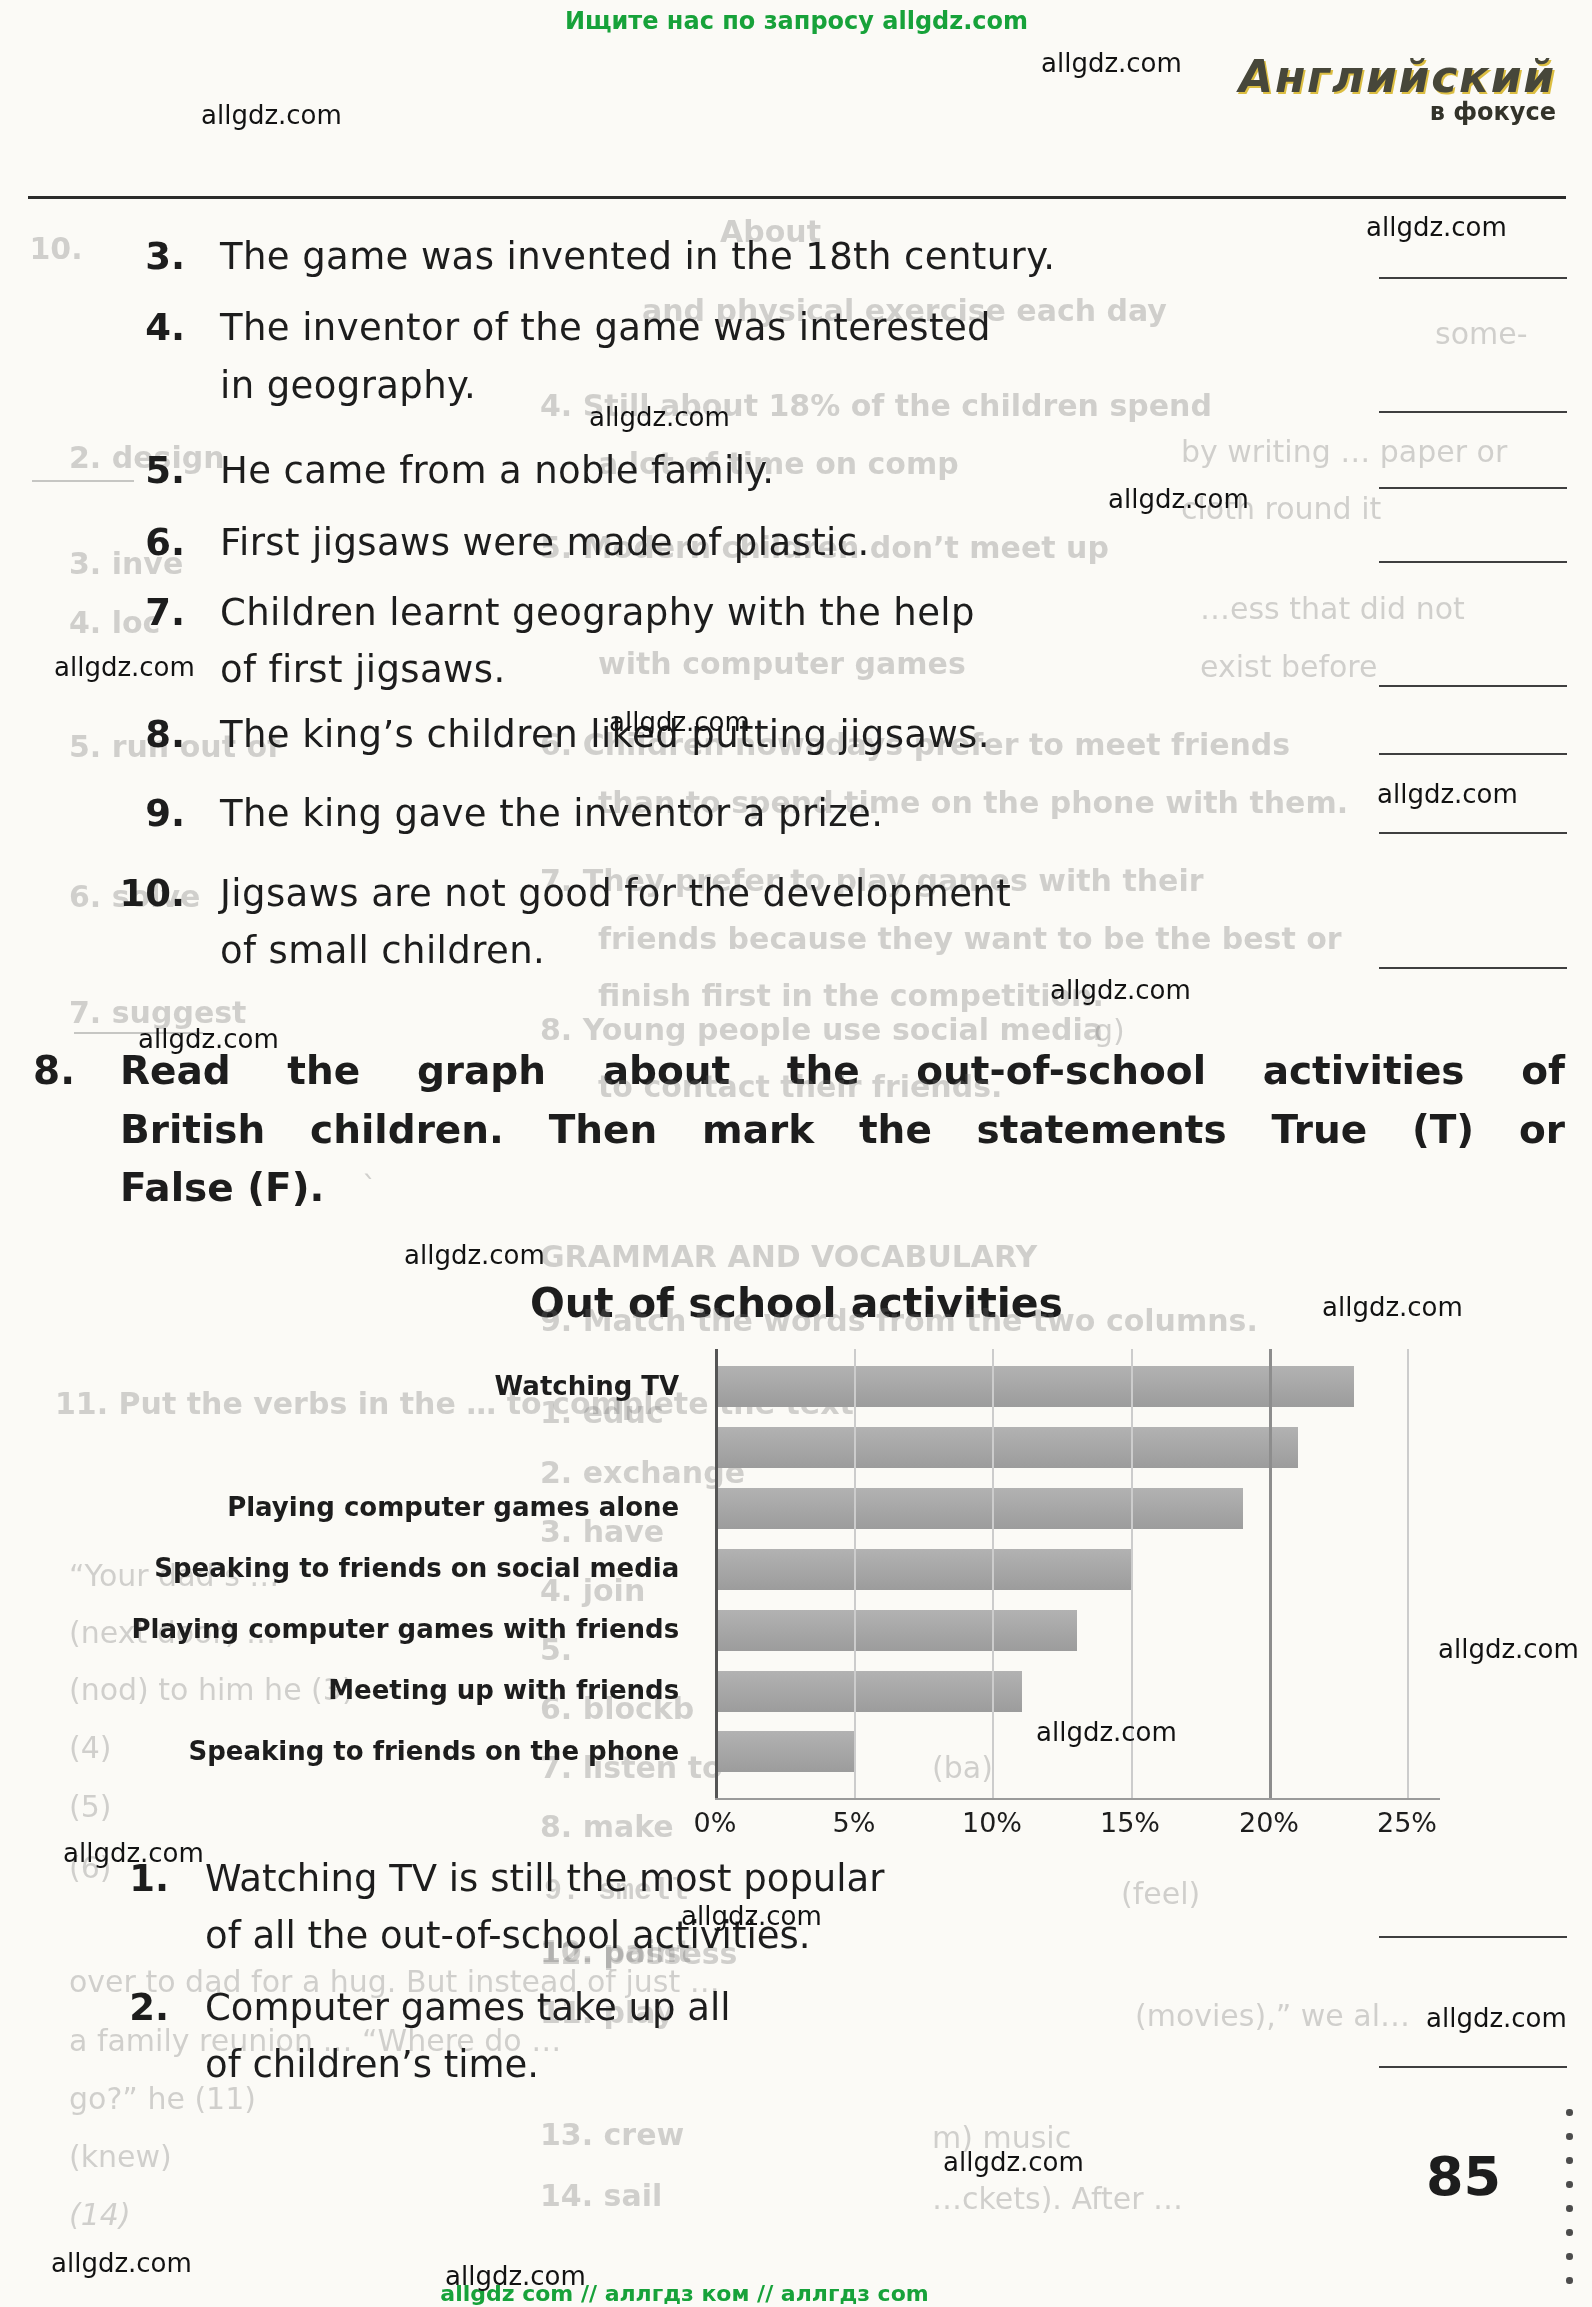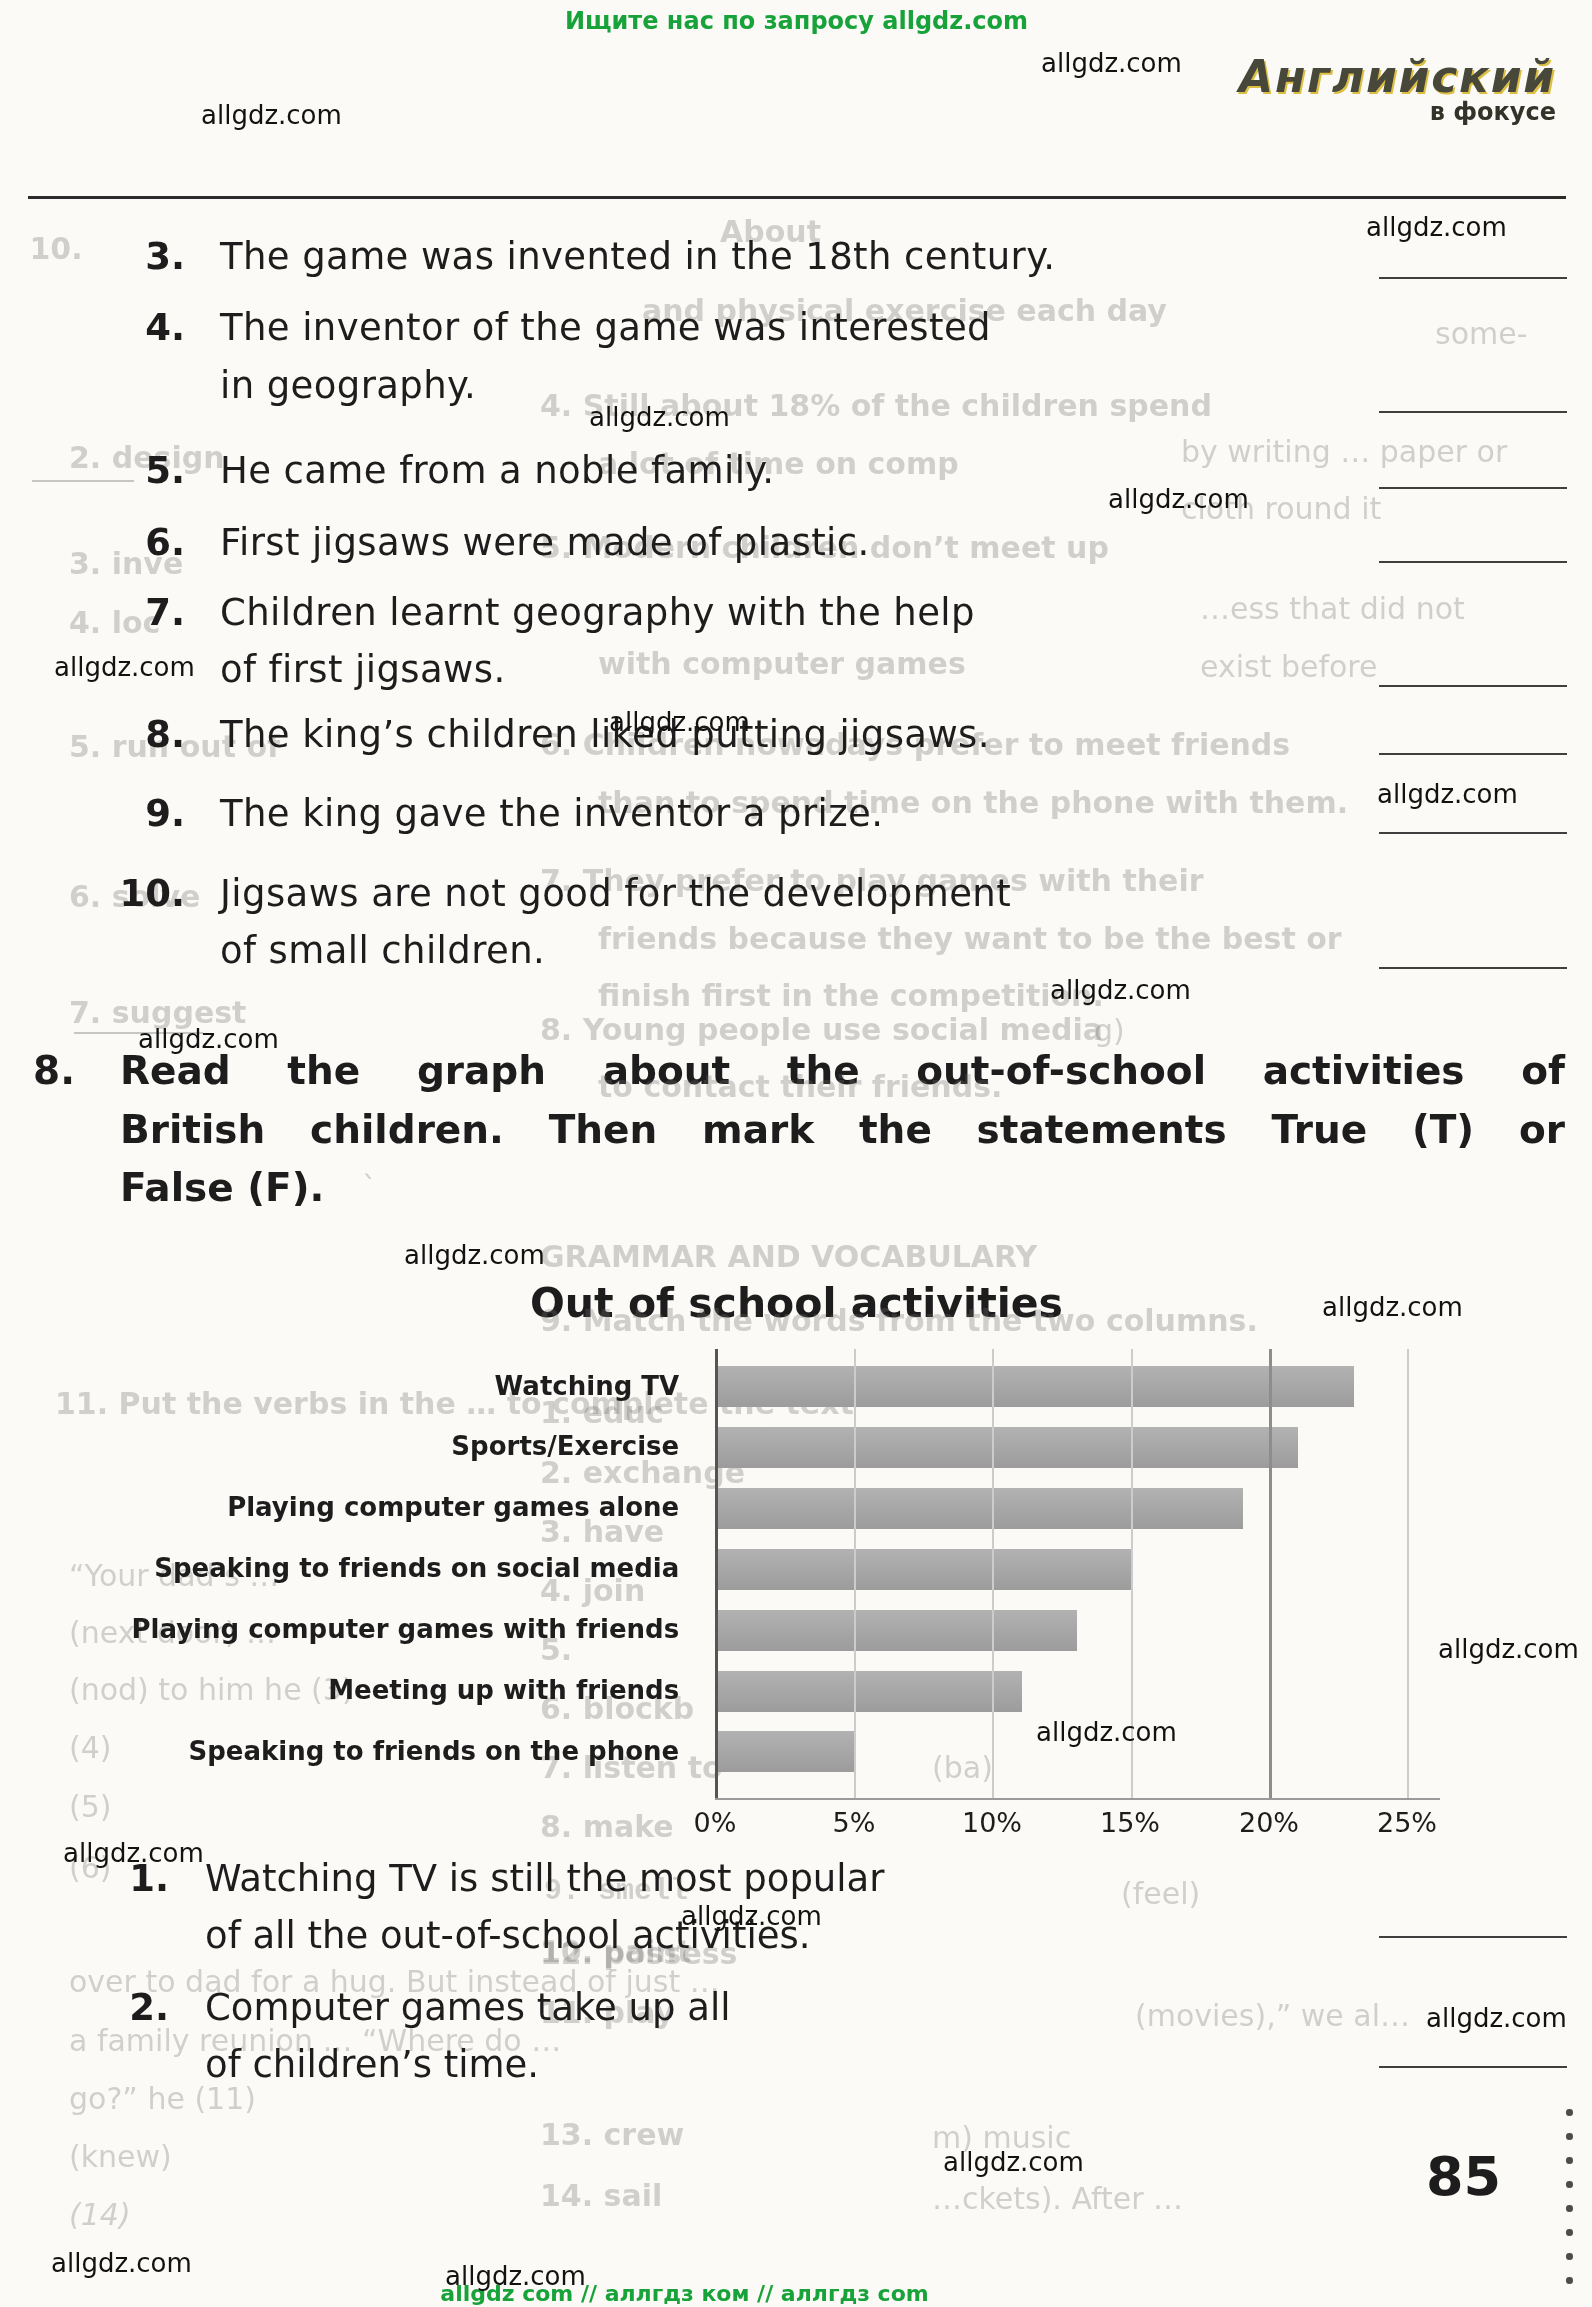--- a/index.html
+++ b/index.html
@@ -151,21 +151,20 @@
     <div class="blank" style="top: 487px;"></div>
     <div class="blank" style="top: 561px;"></div>
     <div class="blank" style="top: 685px;"></div>
     <div class="blank" style="top: 753px;"></div>
     <div class="blank" style="top: 832px;"></div>
     <div class="blank" style="top: 967px;"></div>
     <div class="blank" style="top: 1936px;"></div>
     <div class="blank" style="top: 2066px;"></div>
     <div class="bar-label" style="top: 1359px;">Watching TV</div>
     <div class="bar" style="left: 717px; top: 1366px; width: 637px;"></div>
-    <div class="bar-label" style="top: 1419px;">Sports/Exercise</div>
     <div class="bar" style="left: 717px; top: 1427px; width: 581px;"></div>
     <div class="bar-label" style="top: 1480px;">Playing computer games alone</div>
     <div class="bar" style="left: 717px; top: 1488px; width: 526px;"></div>
     <div class="bar-label" style="top: 1541px; padding-left: 8px;">Speaking to friends on social media</div>
     <div class="bar" style="left: 717px; top: 1549px; width: 415px;"></div>
     <div class="bar-label" style="top: 1602px;">Playing computer games with friends</div>
     <div class="bar" style="left: 717px; top: 1610px; width: 360px;"></div>
     <div class="bar-label" style="top: 1663px;">Meeting up with friends</div>
     <div class="bar" style="left: 717px; top: 1671px; width: 305px;"></div>
     <div class="bar-label" style="top: 1724px;">Speaking to friends on the phone</div>

